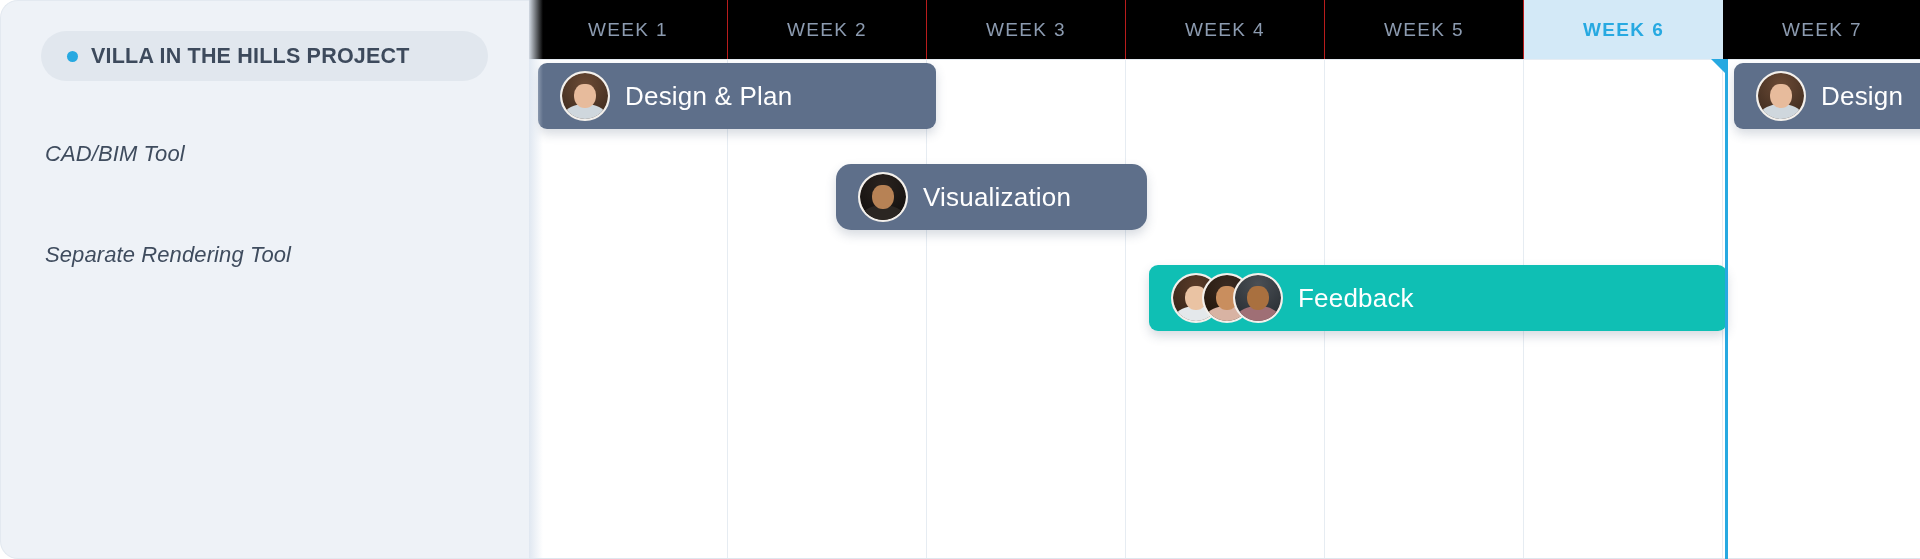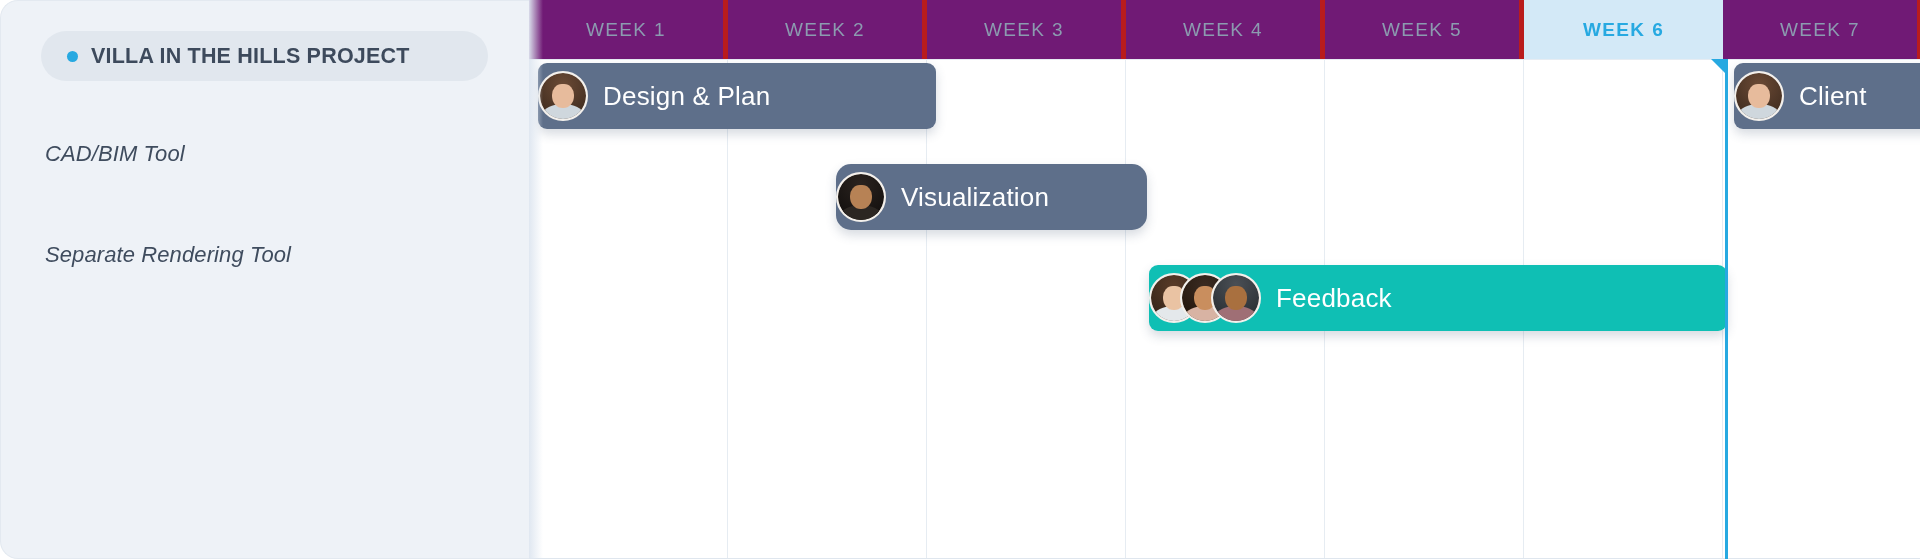--- a/index.html
+++ b/index.html
@@ -109,28 +109,28 @@
     left: 0;
     top: 0;
     width: 1391px;
     height: 59px;
     display: flex;
   }
   .head-cell {
     width: 199px;
     height: 59px;
     box-sizing: border-box;
-    border-right: 5px solid #b91c1c;
+    border-right: 1px solid #b91c1c;
     display: flex;
     align-items: center;
     justify-content: center;
     font-size: 19px;
     letter-spacing: 1.4px;
     color: #8c9bb0;
-    background: #701a75;
+    background: #000000;
     flex: 0 0 auto;
   }
   .head-cell.active {
     background: #d3e9f7;
     color: #27a9e1;
     font-weight: bold;
     border-right: none;
   }
 
   .grid-body {
@@ -179,21 +179,21 @@
   }
 
   
   .bar {
     position: absolute;
     height: 66px;
     border-radius: 9px;
     display: flex;
     align-items: center;
     box-sizing: border-box;
-    padding-left: 0;
+    padding-left: 22px;
     z-index: 3;
     box-shadow: 0 5px 11px rgba(52,70,99,0.20);
   }
   .bar-label {
     color: #ffffff;
     font-size: 26px;
     white-space: nowrap;
     letter-spacing: 0.2px;
     margin-left: 15px;
   }
@@ -333,17 +333,17 @@
       </span>
       <span class="bar-label">Feedback</span>
     </div>
 
     <div class="bar" style="left: 1205px; top: 63px; width: 260px; background:#5e6f8a;">
       <span class="avatar av-w1">
         <span class="av-hair"></span>
           <span class="av-shoulders"></span>
           <span class="av-face"></span>
       </span>
-      <span class="bar-label">Client</span>
+      <span class="bar-label">Design</span>
     </div>
 
   </div>
 </div>
 
 </body></html>

